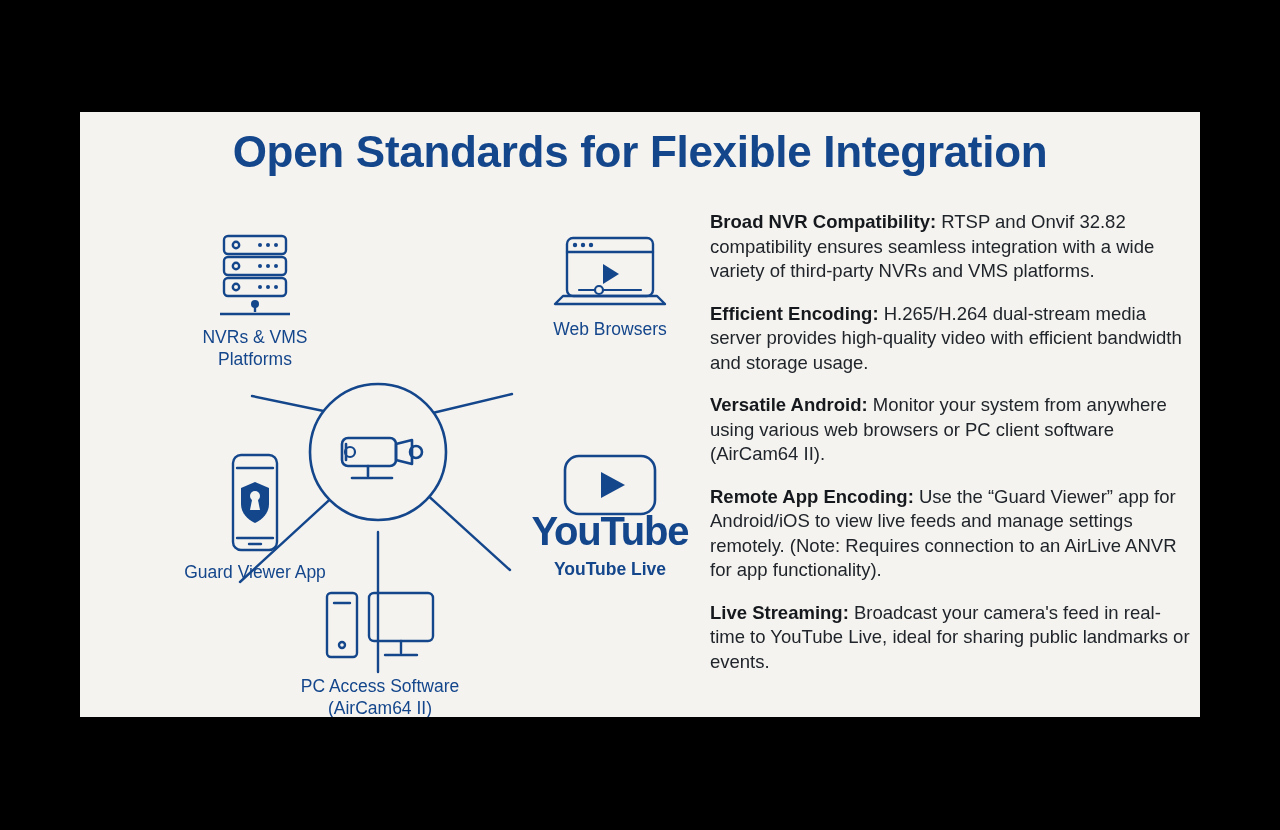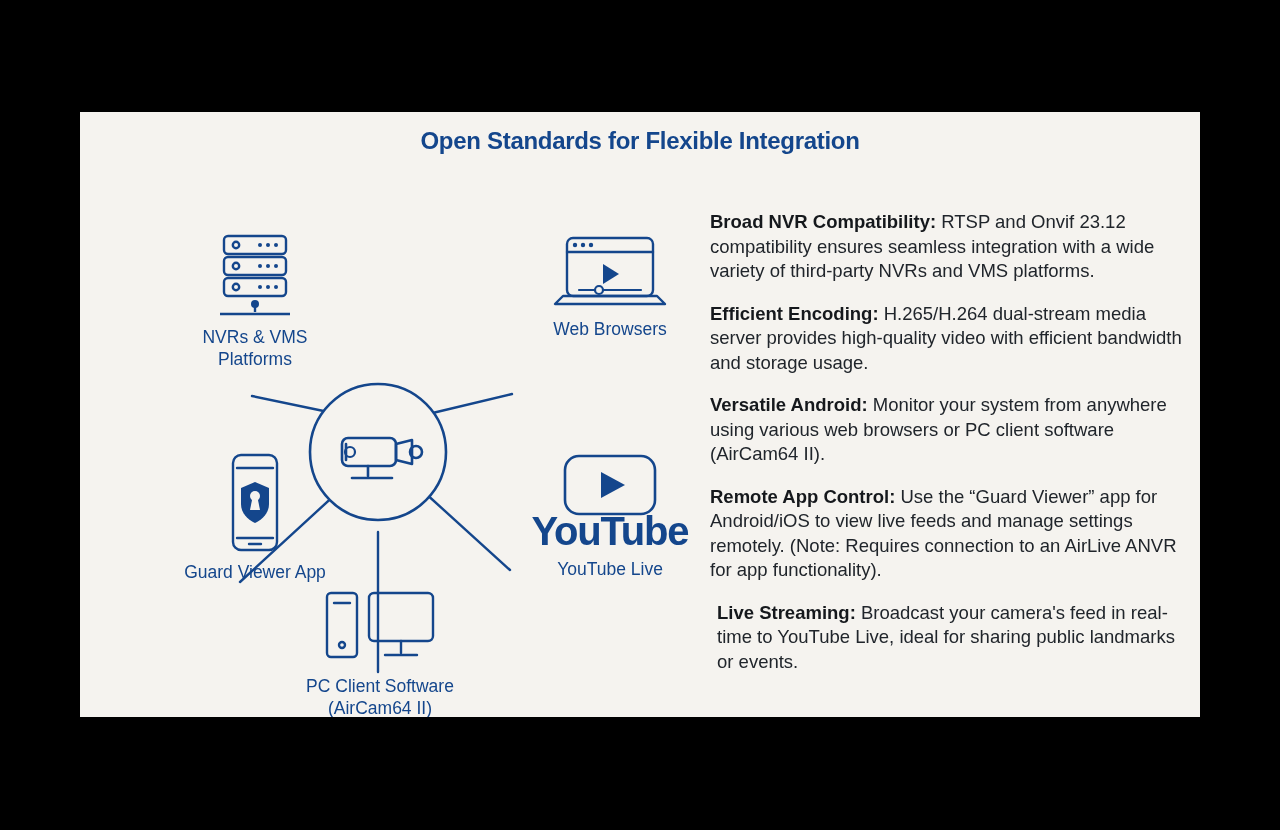--- a/index.html
+++ b/index.html
@@ -21,21 +21,21 @@
     height: 605px;
     background: #f5f3ef;
     overflow: hidden;
   }
   #title {
     position: absolute;
     left: 0;
     top: 15px;
     width: 1120px;
     text-align: center;
-    font-size: 24px;
+    font-size: 44px;
     font-weight: bold;
     color: #14468c;
     letter-spacing: -0.3px;
   }
 
   
   #diagram {
     position: absolute;
     left: 0;
     top: 80px;
@@ -78,21 +78,21 @@
     left: 630px;
     top: 98px;
     width: 480px;
     color: #20252b;
     font-size: 18.5px;
     line-height: 24.5px;
   }
   .feature {
     margin-bottom: 18px;
   }
-  .feature:last-child { margin-bottom: 0; margin-left: 7px; }
+  .feature:last-child { margin-bottom: 0; }
   .feature b {
     font-weight: bold;
     color: #15181c;
     text-align: center;
   }
   .yt-word {
     font-weight: bold;
     font-size: 40px;
     letter-spacing: -1.2px;
     color: #14468c;
@@ -197,51 +197,51 @@
       </svg>
       <div class="cap">Web Browsers</div>
     </div>
 
     <div class="node" style="left:420px; top:262px; width:220px;">
       <svg class="ico" width="94" height="62" viewBox="0 0 94 62">
         <rect x="2" y="2" width="90" height="58" rx="14" fill="none" stroke="#14468c" stroke-width="2.6"></rect>
         <path d="M38 18 L62 31 L38 44 Z" fill="#14468c"></path>
       </svg>
       <div class="yt-word">YouTube</div>
-      <div class="cap" style="margin-top:12px;">YouTube Live</div>
+      <div class="cap" style="margin-top:12px;font-weight:bold;">YouTube Live</div>
     </div>
 
     <div class="node" style="left:190px; top:395px; width:220px;">
       <svg class="ico" width="118" height="84" viewBox="0 0 118 84">
         <g stroke="#14468c" stroke-width="2.4" fill="none" stroke-linejoin="round" stroke-linecap="round">
           <rect x="6" y="6" width="30" height="64" rx="4"></rect>
           <path d="M13 16 L29 16"></path>
           <circle cx="21" cy="58" r="3"></circle>
           <rect x="48" y="6" width="64" height="48" rx="5"></rect>
           <path d="M80 54 L80 66"></path>
           <path d="M64 68 L96 68"></path>
         </g>
       </svg>
-      <div class="cap">PC Client Software
+      <div class="cap">PC Access Software
 (AirCam64 II)</div>
     </div>
 
   </div>
 
   <div id="features">
     <div class="feature">
-      <b>Broad NVR Compatibility:</b><span> RTSP and Onvif 23.12 compatibility ensures seamless integration with a wide variety of third-party NVRs and VMS platforms.</span>
+      <b>Broad NVR Compatibility:</b><span> RTSP and Onvif 32.82 compatibility ensures seamless integration with a wide variety of third-party NVRs and VMS platforms.</span>
     </div>
     <div class="feature">
       <b>Efficient Encoding:</b><span> H.265/H.264 dual-stream media server provides high-quality video with efficient bandwidth and storage usage.</span>
     </div>
     <div class="feature">
       <b>Versatile Android:</b><span> Monitor your system from anywhere using various web browsers or PC client software (AirCam64 II).</span>
     </div>
     <div class="feature">
-      <b>Remote App Control:</b><span> Use the “Guard Viewer” app for Android/iOS to view live feeds and manage settings remotely. (Note: Requires connection to an AirLive ANVR for app functionality).</span>
+      <b>Remote App Encoding:</b><span> Use the “Guard Viewer” app for Android/iOS to view live feeds and manage settings remotely. (Note: Requires connection to an AirLive ANVR for app functionality).</span>
     </div>
     <div class="feature">
       <b>Live Streaming:</b><span> Broadcast your camera's feed in real-time to YouTube Live, ideal for sharing public landmarks or events.</span>
     </div>
   </div>
 
 </div>
 
 </body></html>

